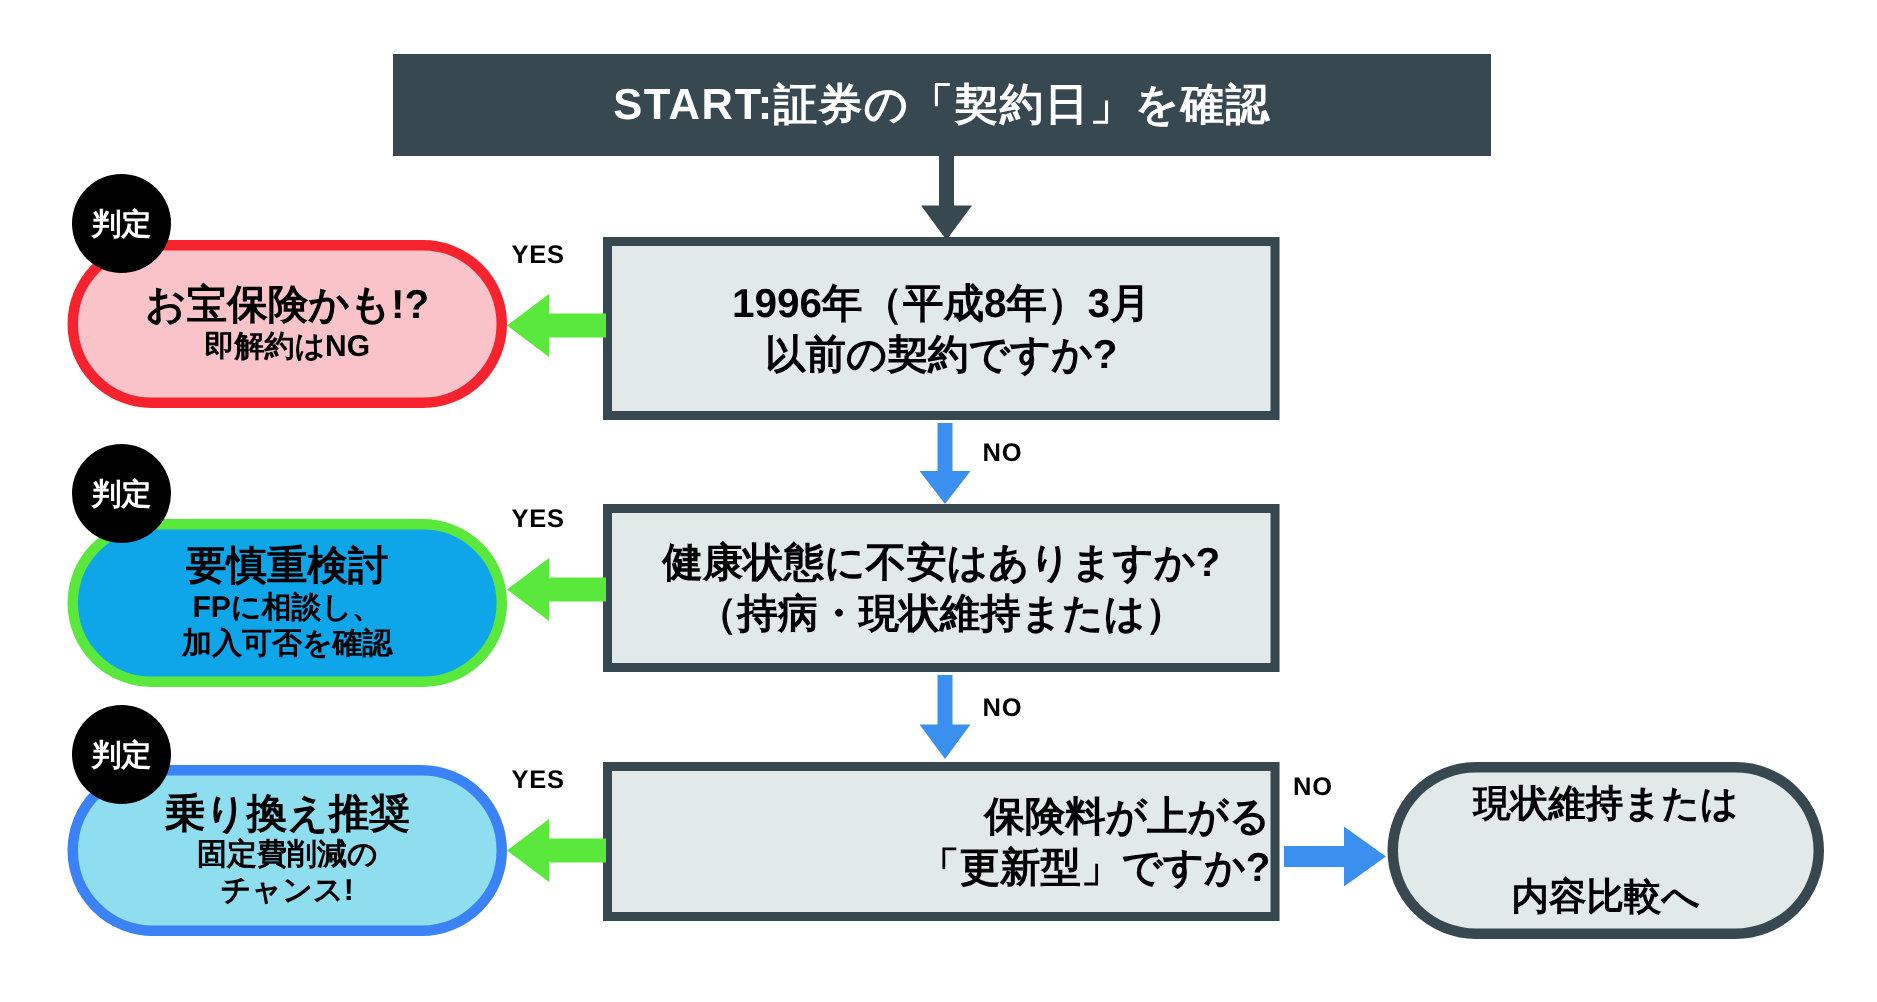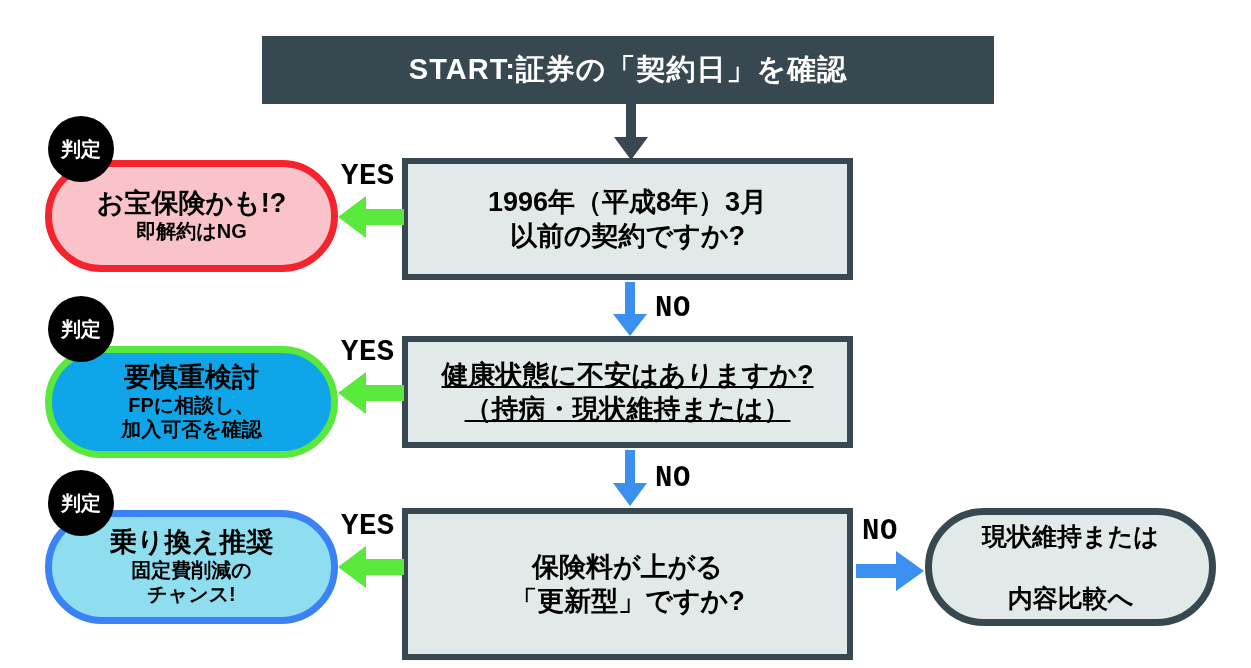--- a/index.html
+++ b/index.html
@@ -43,22 +43,22 @@
     align-items:center; justify-content:center;
   }
   .qbox .line{
     color:#000000;
     font-size:27px;
     font-weight:bold;
     line-height:1.26;
     white-space:nowrap;
   }
   #qbox1{top:158px;height:122px;}
-  #qbox2{top:336px;height:112px;text-decoration:underline;}
-  #qbox3{top:508px;height:152px;}
+  #qbox2{top:336px;height:112px;}
+  #qbox3{top:508px;height:106px;align-items:flex-end;}
 
   
   .pill{
     position:absolute;
     left:45px;
     width:293px;
     box-sizing:border-box;
     border-radius:60px;
     display:flex; flex-direction:column;
     align-items:center; justify-content:center;
@@ -123,25 +123,24 @@
   }
 
   
   .arrow{position:absolute;}
   .arrow svg{display:block;}
 
   
   .edge-label{
     position:absolute;
     color:#000000;
-    font-size:29px;
+    font-size:17px;
     font-weight:bold;
     letter-spacing:0.5px;
     white-space:nowrap;
-    font-family:Liberation Mono, monospace;
   }
 </style>
 </head>
 <body>
 
 <div id="canvas">
 
   <div class="start-box">
     <span class="label">START:証券の「契約日」を確認</span>
   </div>

